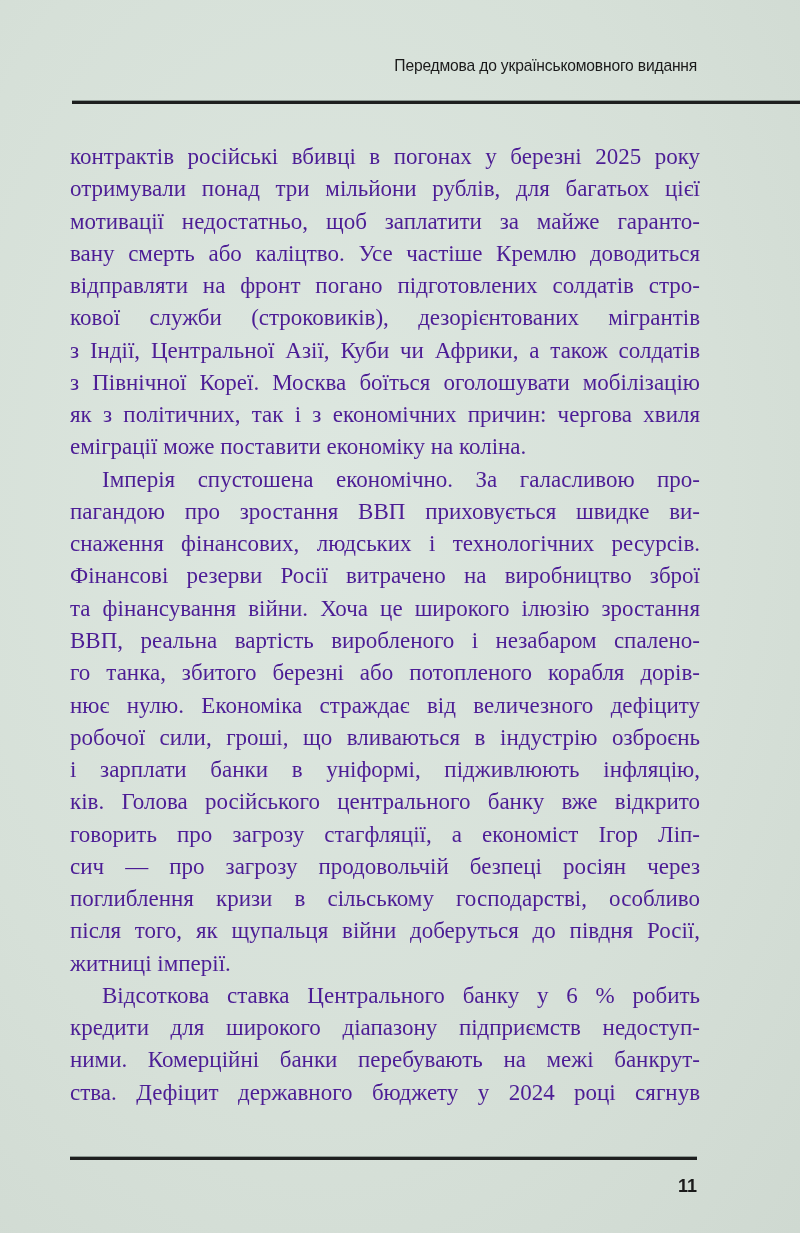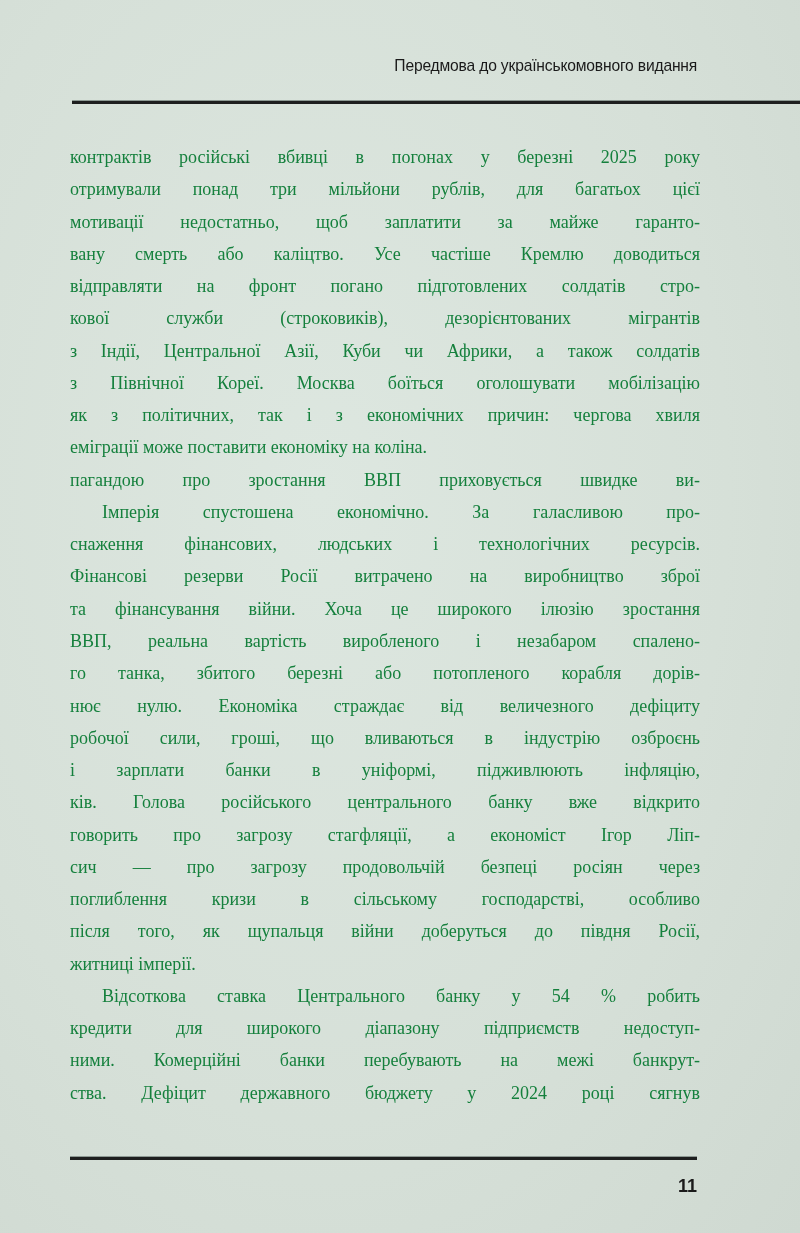--- a/index.html
+++ b/index.html
@@ -35,23 +35,23 @@
       height: 3px;
       background: #1e1f1f;
       box-shadow: 0 -1px 0 #8e9a94;
     }
     .body-text {
       position: absolute;
       top: 141px;
       left: 70px;
       width: 630px;
       font-family: "Liberation Serif", "DejaVu Serif", serif;
-      font-size: 18px;
+      font-size: 23px;
       line-height: 32.27px;
-      color: #15803d;
+      color: #4c1d95;
     }
     .line {
       display: block;
       white-space: nowrap;
       text-align: justify;
       text-align-last: justify;
       height: 32.27px;
     }
     .line.last {
       text-align-last: left;
@@ -90,37 +90,37 @@
   <span class="line">отримували понад три мільйони рублів, для багатьох цієї</span>
   <span class="line">мотивації недостатньо, щоб заплатити за майже гаранто-</span>
   <span class="line">вану смерть або каліцтво. Усе частіше Кремлю доводиться</span>
   <span class="line">відправляти на фронт погано підготовлених солдатів стро-</span>
   <span class="line">кової служби (строковиків), дезорієнтованих мігрантів</span>
   <span class="line">з Індії, Центральної Азії, Куби чи Африки, а також солдатів</span>
   <span class="line">з Північної Кореї. Москва боїться оголошувати мобілізацію</span>
   <span class="line">як з політичних, так і з економічних причин: чергова хвиля</span>
   <span class="line last">еміграції може поставити економіку на коліна.</span>
 
+  <span class="line indent">Імперія спустошена економічно. За галасливою про-</span>
   <span class="line">пагандою про зростання ВВП приховується швидке ви-</span>
-  <span class="line indent">Імперія спустошена економічно. За галасливою про-</span>
   <span class="line">снаження фінансових, людських і технологічних ресурсів.</span>
   <span class="line">Фінансові резерви Росії витрачено на виробництво зброї</span>
   <span class="line">та фінансування війни. Хоча це широкого ілюзію зростання</span>
   <span class="line">ВВП, реальна вартість виробленого і незабаром спалено-</span>
   <span class="line">го танка, збитого березні або потопленого корабля дорів-</span>
   <span class="line">нює нулю. Економіка страждає від величезного дефіциту</span>
   <span class="line">робочої сили, гроші, що вливаються в індустрію озброєнь</span>
   <span class="line">і зарплати банки в уніформі, підживлюють інфляцію,</span>
   <span class="line">ків. Голова російського центрального банку вже відкрито</span>
   <span class="line">говорить про загрозу стагфляції, а економіст Ігор Ліп-</span>
   <span class="line">сич — про загрозу продовольчій безпеці росіян через</span>
   <span class="line">поглиблення кризи в сільському господарстві, особливо</span>
   <span class="line">після того, як щупальця війни доберуться до півдня Росії,</span>
   <span class="line last">житниці імперії.</span>
 
-  <span class="line indent">Відсоткова ставка Центрального банку у 54 % робить</span>
+  <span class="line indent">Відсоткова ставка Центрального банку у 6 % робить</span>
   <span class="line">кредити для широкого діапазону підприємств недоступ-</span>
   <span class="line">ними. Комерційні банки перебувають на межі банкрут-</span>
   <span class="line">ства. Дефіцит державного бюджету у 2024 році сягнув</span>
 </div>
 
 <div class="foot-rule"></div>
 <div class="folio">11</div>
 
 </body></html>

